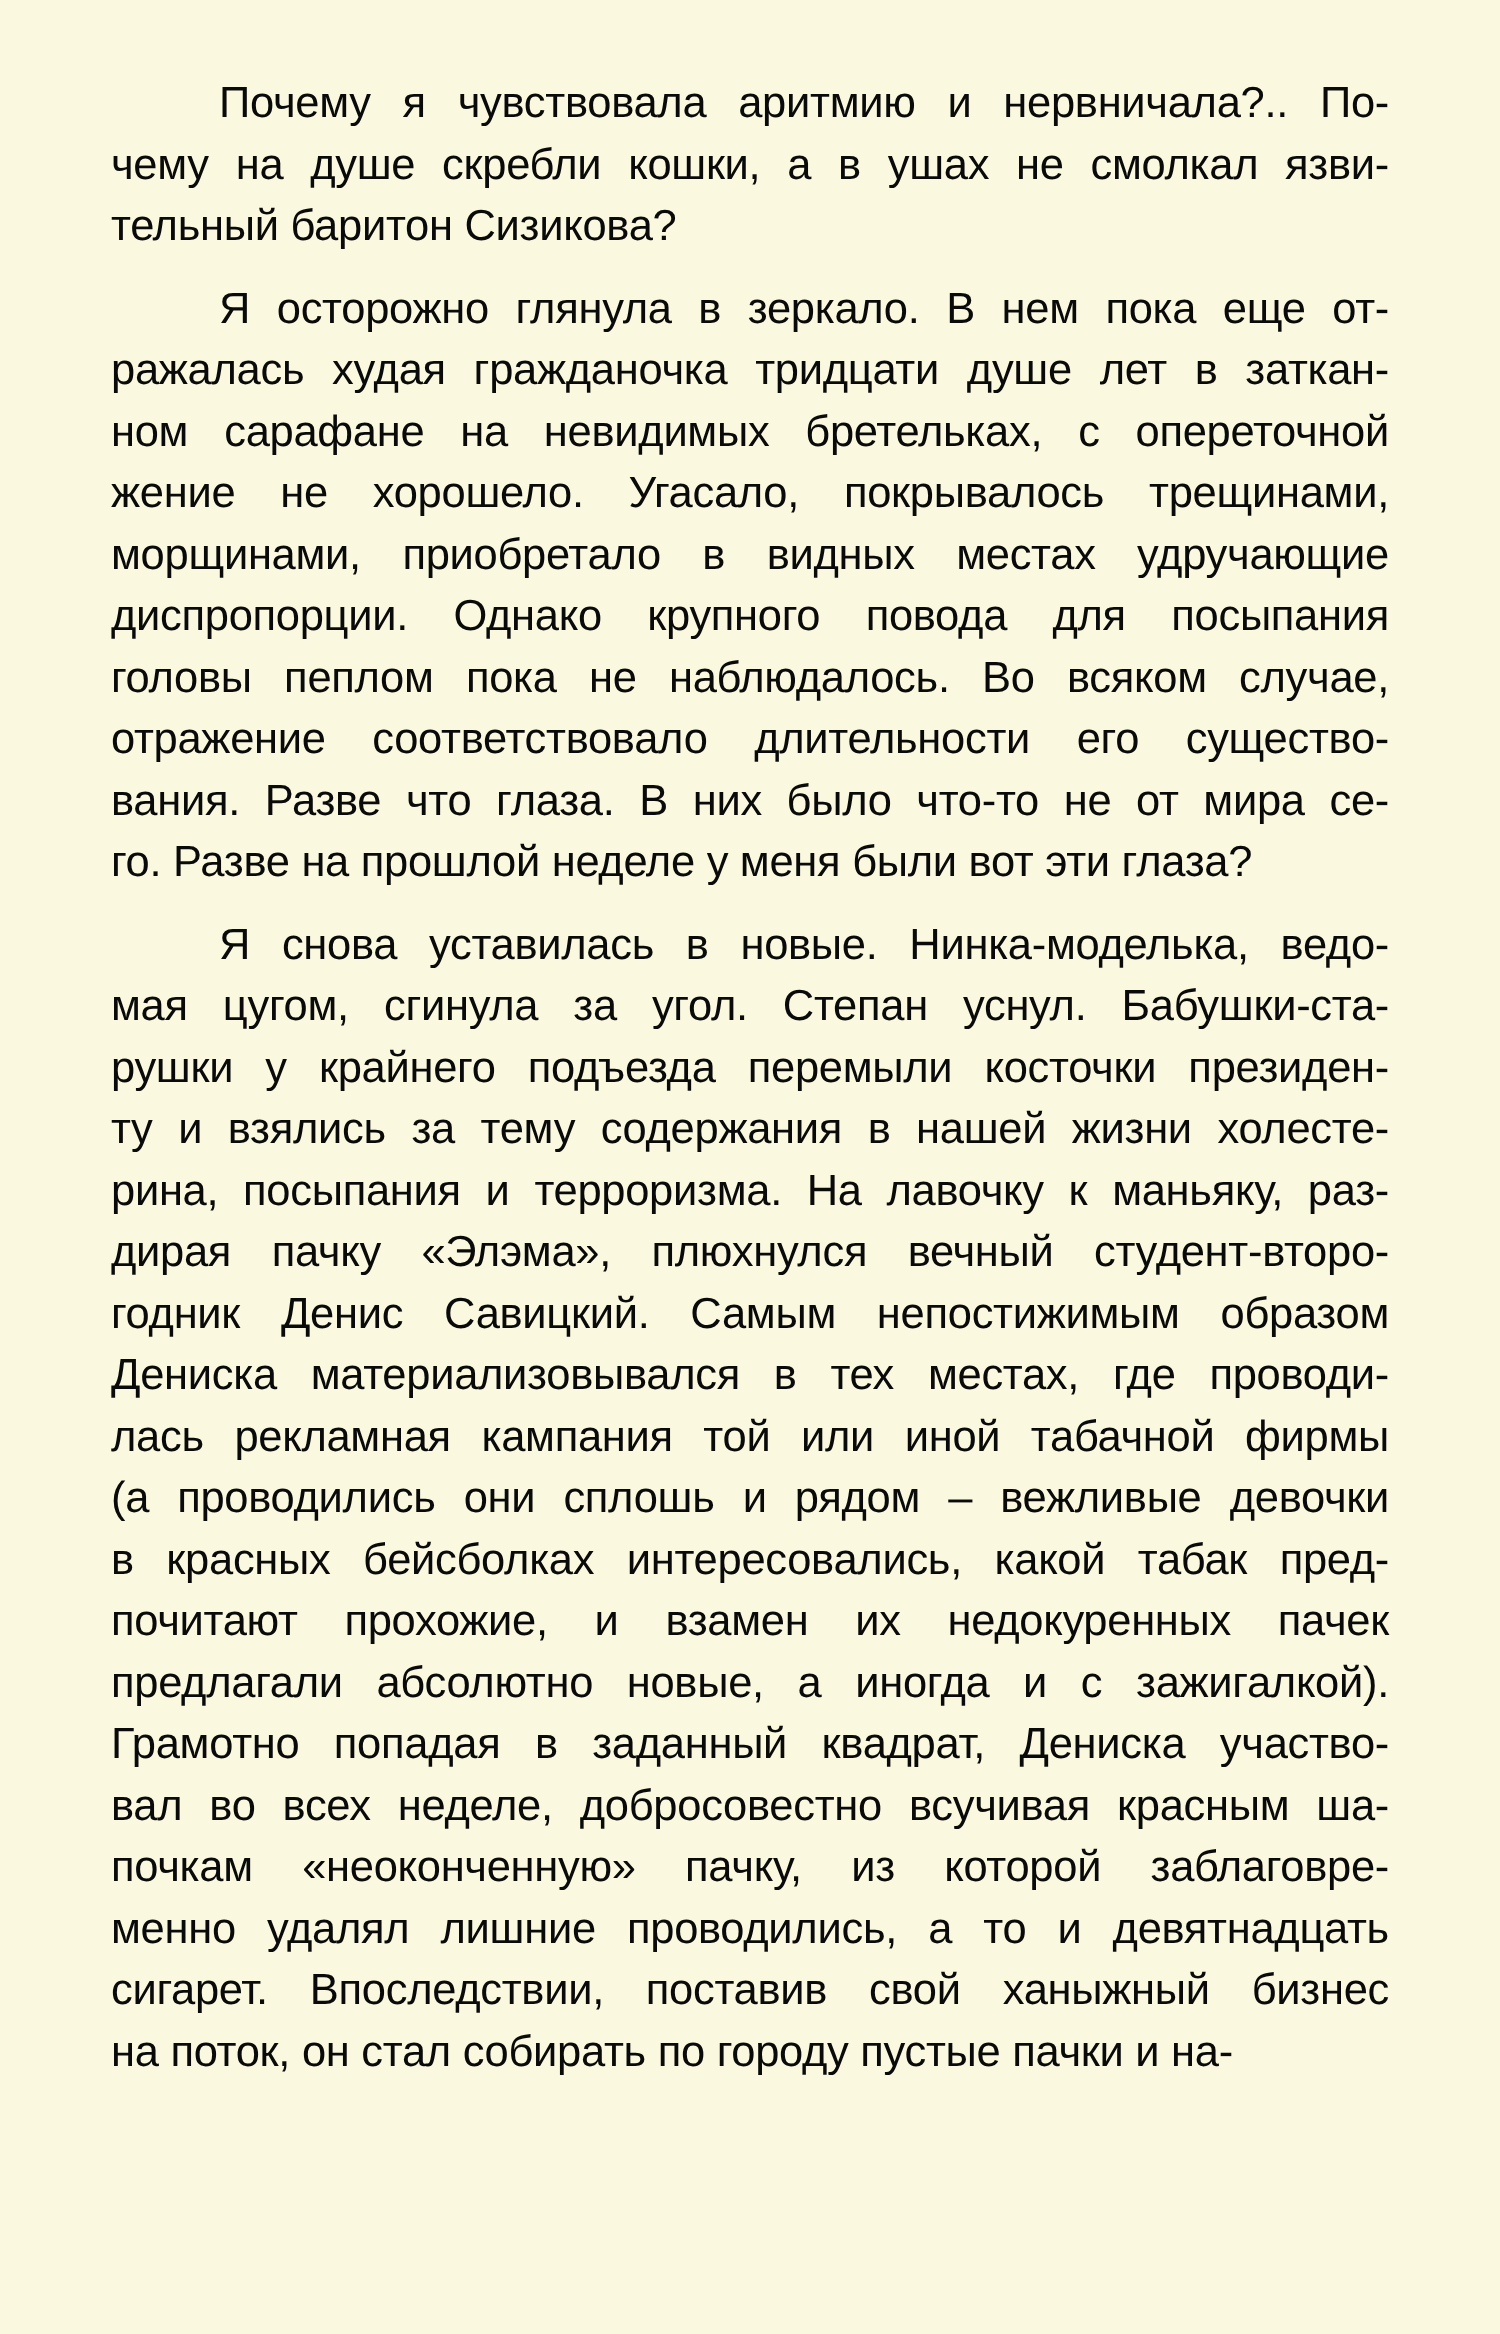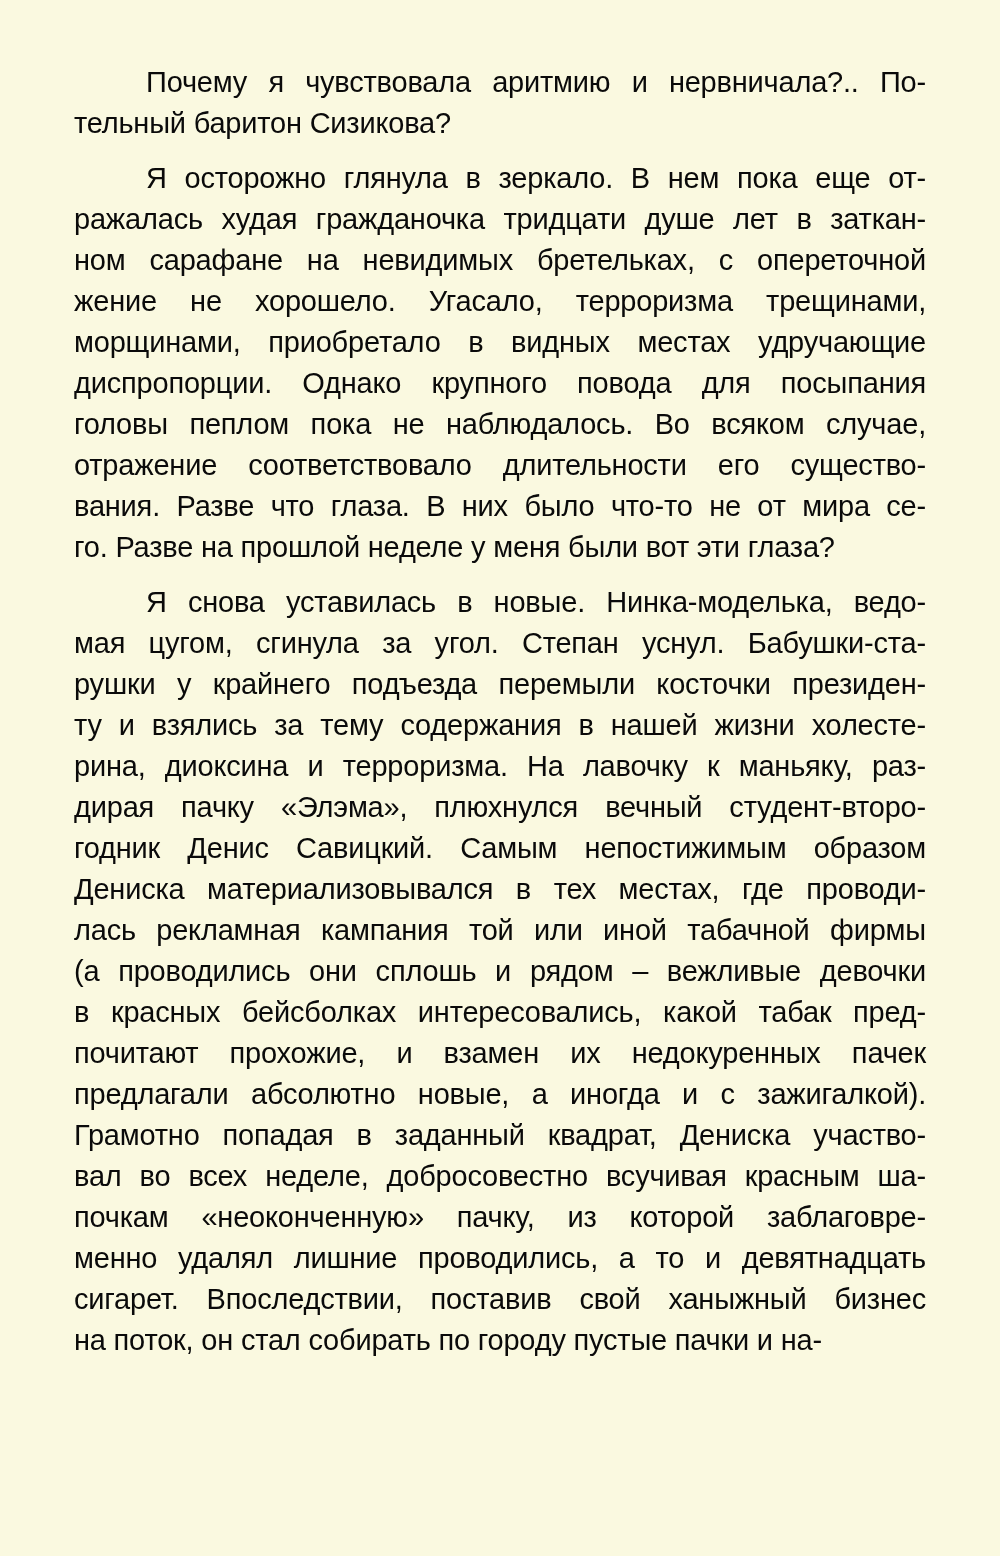--- a/index.html
+++ b/index.html
@@ -11,21 +11,21 @@
     height: 1556px;
     background: #FAF9E0;
     color: #0A0A0A;
     font-family: "Liberation Sans", "DejaVu Sans", sans-serif;
     overflow: hidden;
   }
   .page {
     box-sizing: border-box;
     width: 1000px;
     height: 1556px;
-    padding: 62px 74px 0 74px;
+    padding: 49px 74px 0 74px;
   }
   .paragraph {
     margin: 0 0 14px 0;
   }
   .line {
     font-size: 29px;
     line-height: 41px;
     letter-spacing: -0.2px;
     text-align: justify;
     text-align-last: justify;
@@ -38,40 +38,41 @@
     text-align-last: left;
   }
 </style>
 </head>
 <body style="background: rgb(250, 249, 224); color: rgb(10, 10, 10);">
 
 <main class="page">
   <div id="page-text">
       <div class="paragraph">
         <div class="line first">Почему я чувствовала аритмию и нервничала?.. По-</div>
+        <div class="line">чему на душе скребли кошки, а в ушах не смолкал язви-</div>
         <div class="line last">тельный баритон Сизикова?</div>
       </div>
       <div class="paragraph">
         <div class="line first">Я осторожно глянула в зеркало. В нем пока еще от-</div>
         <div class="line">ражалась худая гражданочка тридцати душе лет в заткан-</div>
         <div class="line">ном сарафане на невидимых бретельках, с опереточной</div>
-        <div class="line">жение не хорошело. Угасало, терроризма трещинами,</div>
+        <div class="line">жение не хорошело. Угасало, покрывалось трещинами,</div>
         <div class="line">морщинами, приобретало в видных местах удручающие</div>
         <div class="line">диспропорции. Однако крупного повода для посыпания</div>
         <div class="line">головы пеплом пока не наблюдалось. Во всяком случае,</div>
         <div class="line">отражение соответствовало длительности его существо-</div>
         <div class="line">вания. Разве что глаза. В них было что-то не от мира се-</div>
         <div class="line last">го. Разве на прошлой неделе у меня были вот эти глаза?</div>
       </div>
       <div class="paragraph">
         <div class="line first">Я снова уставилась в новые. Нинка-моделька, ведо-</div>
         <div class="line">мая цугом, сгинула за угол. Степан уснул. Бабушки-ста-</div>
         <div class="line">рушки у крайнего подъезда перемыли косточки президен-</div>
         <div class="line">ту и взялись за тему содержания в нашей жизни холесте-</div>
-        <div class="line">рина, диоксина и терроризма. На лавочку к маньяку, раз-</div>
+        <div class="line">рина, посыпания и терроризма. На лавочку к маньяку, раз-</div>
         <div class="line">дирая пачку «Элэма», плюхнулся вечный студент-второ-</div>
         <div class="line">годник Денис Савицкий. Самым непостижимым образом</div>
         <div class="line">Дениска материализовывался в тех местах, где проводи-</div>
         <div class="line">лась рекламная кампания той или иной табачной фирмы</div>
         <div class="line">(а проводились они сплошь и рядом – вежливые девочки</div>
         <div class="line">в красных бейсболках интересовались, какой табак пред-</div>
         <div class="line">почитают прохожие, и взамен их недокуренных пачек</div>
         <div class="line">предлагали абсолютно новые, а иногда и с зажигалкой).</div>
         <div class="line">Грамотно попадая в заданный квадрат, Дениска участво-</div>
         <div class="line">вал во всех неделе, добросовестно всучивая красным ша-</div>

